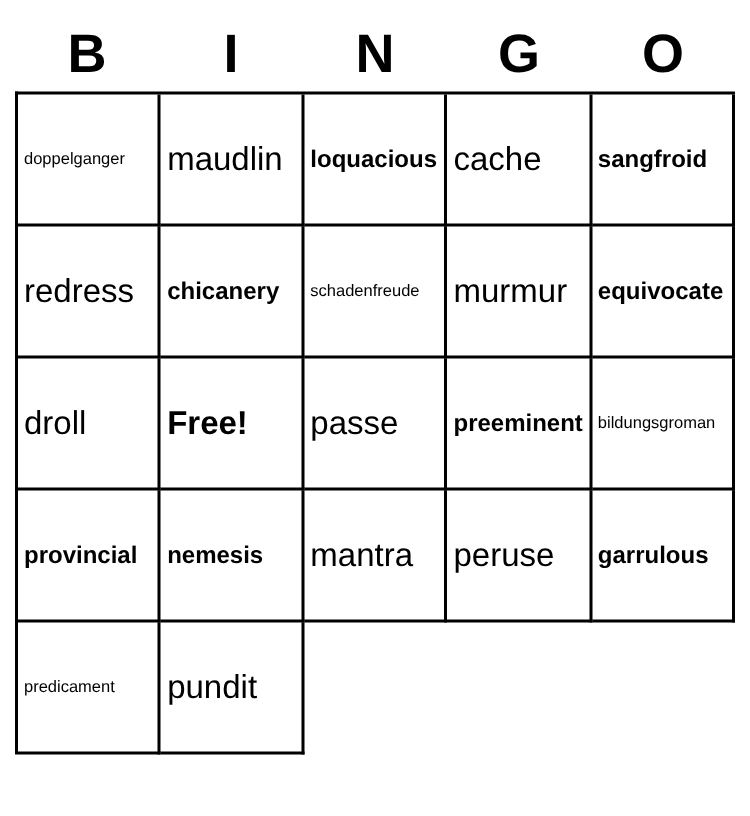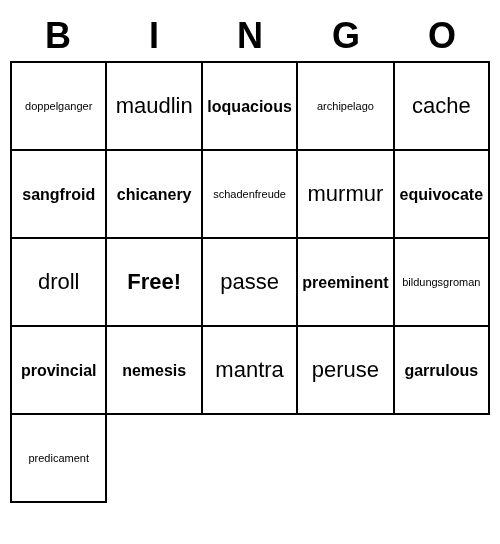--- a/index.html
+++ b/index.html
@@ -43,21 +43,21 @@
       border-left: 2px solid #000;
       border-top: 2px solid #000;
     }
 
     .bingo-cell {
       border-right: 2px solid #000;
       border-bottom: 2px solid #000;
       min-height: 88px;
       display: flex;
       align-items: center;
-      justify-content: center;
+      justify-content: flex-start;
       text-align: center;
       padding: 6px 4px;
     }
 
     .bingo-cell span {
       display: block;
       line-height: 1.2;
     }
 
     .cell-large {
@@ -94,27 +94,27 @@
   <div class="bingo-cell">
         <span class="cell-small">doppelganger</span>
       </div>
       <div class="bingo-cell">
         <span class="cell-large">maudlin</span>
       </div>
       <div class="bingo-cell">
         <span class="cell-medium">loquacious</span>
       </div>
       <div class="bingo-cell">
-        <span class="cell-small">archipelago</span>
-      </div>
-      <div class="bingo-cell">
         <span class="cell-large">cache</span>
       </div>
       <div class="bingo-cell">
         <span class="cell-medium">sangfroid</span>
+      </div>
+      <div class="bingo-cell">
+        <span class="cell-large">redress</span>
       </div>
       <div class="bingo-cell">
         <span class="cell-medium">chicanery</span>
       </div>
       <div class="bingo-cell">
         <span class="cell-small">schadenfreude</span>
       </div>
       <div class="bingo-cell">
         <span class="cell-large">murmur</span>
       </div>
@@ -147,14 +147,17 @@
       </div>
       <div class="bingo-cell">
         <span class="cell-large">peruse</span>
       </div>
       <div class="bingo-cell">
         <span class="cell-medium">garrulous</span>
       </div>
       <div class="bingo-cell">
         <span class="cell-small">predicament</span>
       </div>
+      <div class="bingo-cell">
+        <span class="cell-large">pundit</span>
+      </div>
     </div>
 </div>
 
 </body></html>

